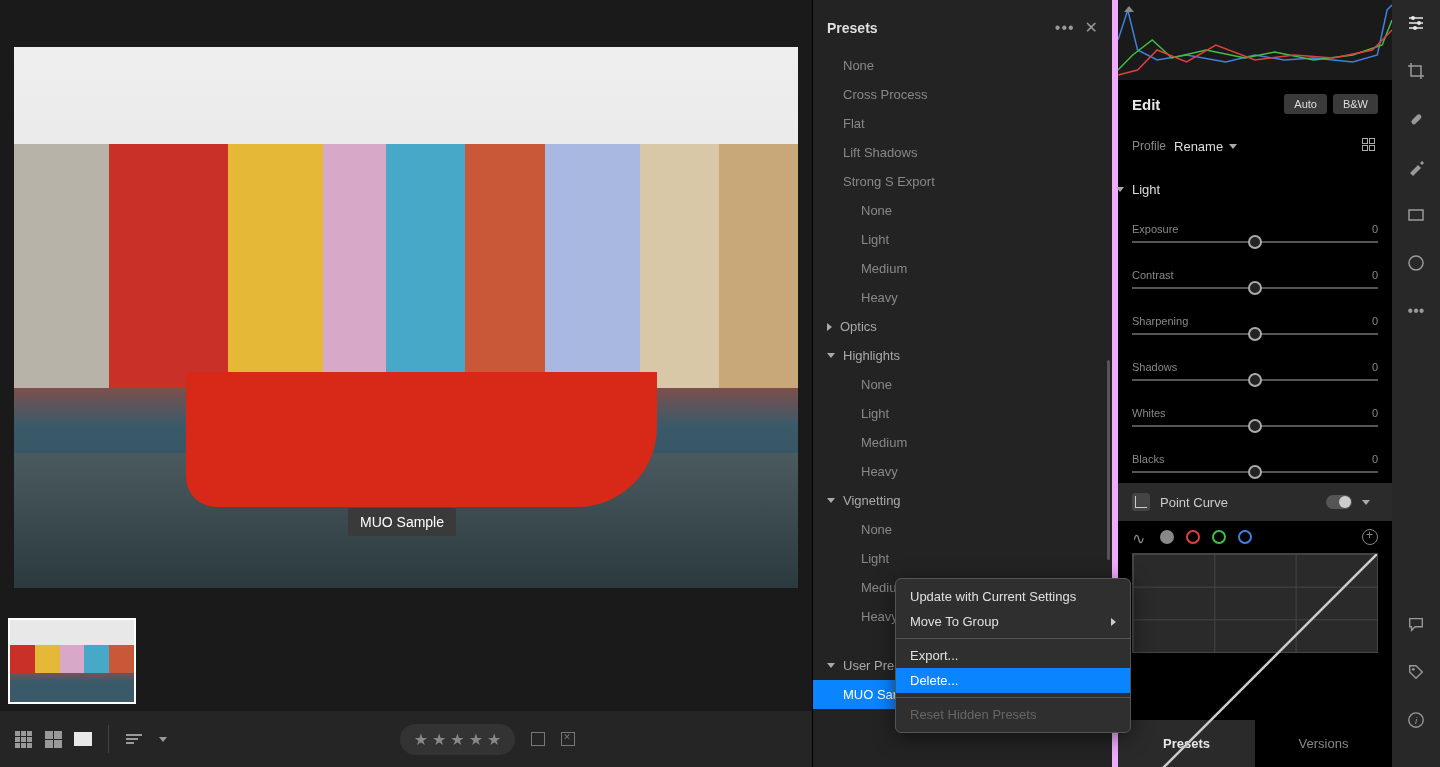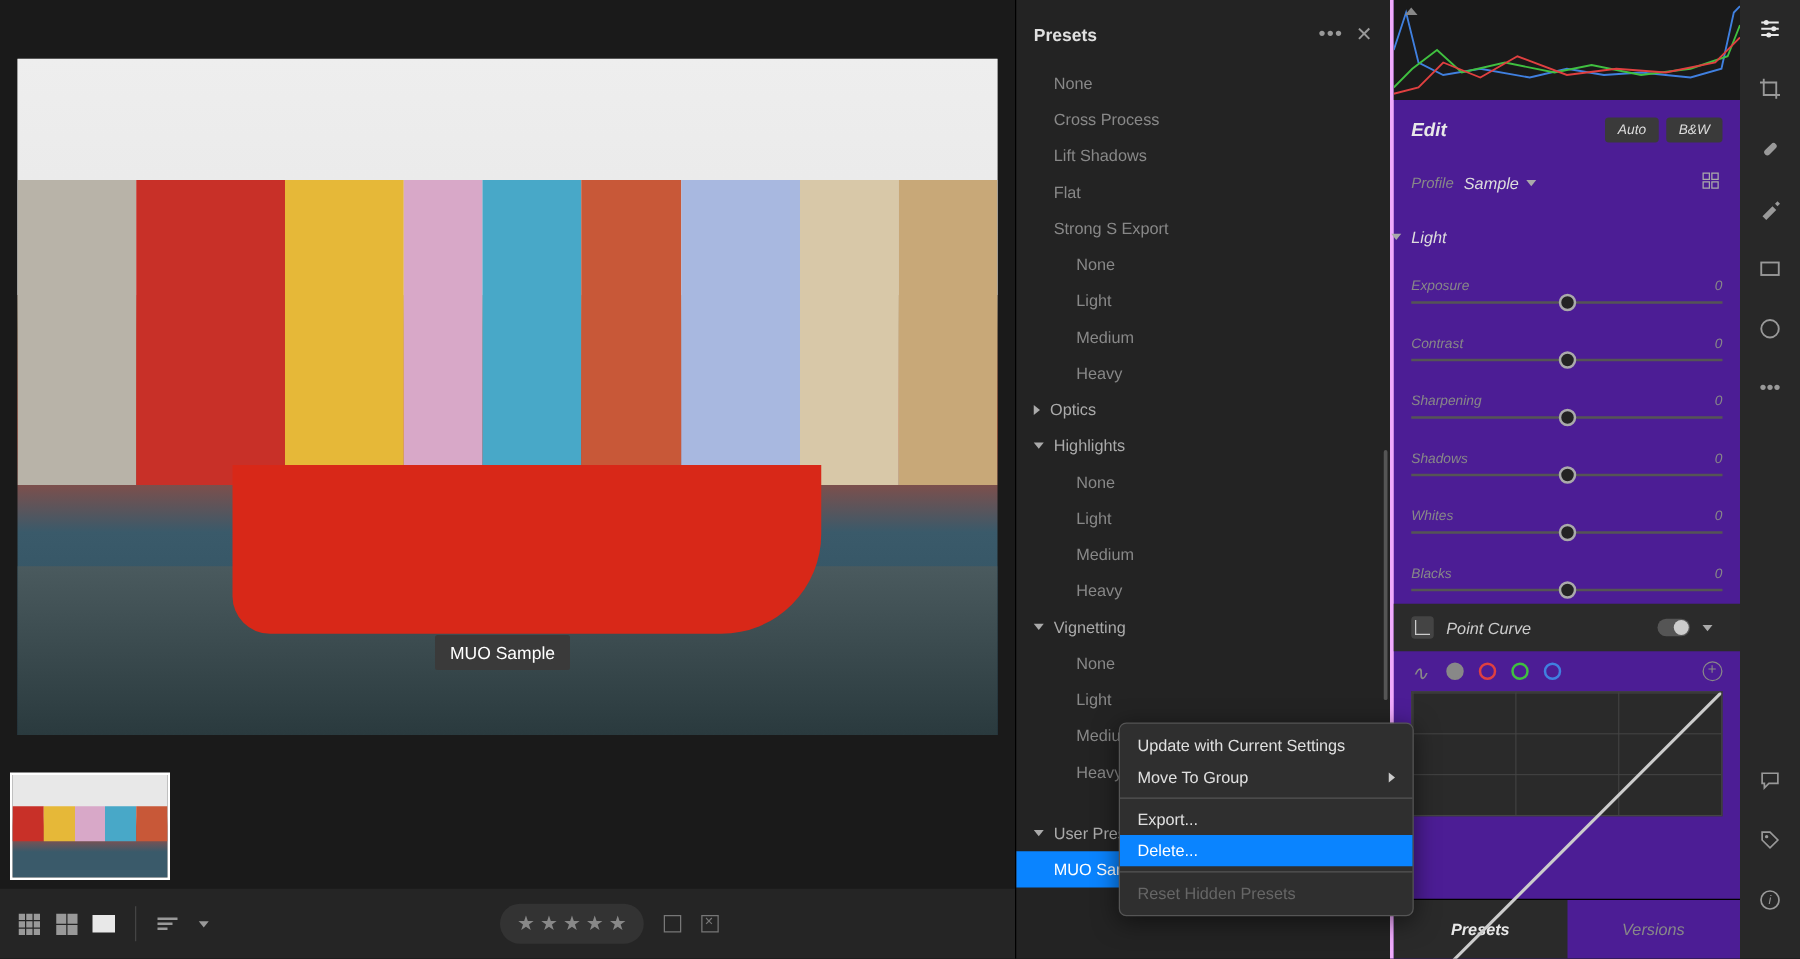--- a/index.html
+++ b/index.html
@@ -56,21 +56,21 @@
 .user-preset-selected { background:#0a84ff; color:#fff; padding:7px 14px 7px 30px; }
 .scroll-indicator { position:absolute; right:2px; top:360px; width:3px; height:200px; background:#555; border-radius:2px;}
 
 .context-menu { position: absolute; left: 895px; top: 578px; width: 236px; background: #2f2f2f; border: 1px solid #555; border-radius: 6px; padding: 5px 0; box-shadow: 0 4px 20px rgba(0,0,0,.5); z-index: 100; font-size: 13px;}
 .ctx-item { padding: 5px 14px; color: #e0e0e0; cursor: pointer; display:flex; align-items:center;}
 .ctx-item.highlighted { background: #0a84ff; color: #fff; }
 .ctx-item.disabled { color: #666; }
 .ctx-divider { height:1px; background:#555; margin:4px 0; }
 .ctx-chev-right { margin-left:auto; width:0;height:0;border-top:4px solid transparent;border-bottom:4px solid transparent;border-left:5px solid #ccc;}
 
-.edit-panel { width: 280px; background: #4c1d95; display: flex; flex-direction: column; border-left: 3px solid #f0abfc; font-style: italic; }
+.edit-panel { width: 280px; background: #000000; display: flex; flex-direction: column; border-left: 6px solid #f0abfc; }
 .histogram { height: 80px; background: #1a1a1a; position: relative; overflow:hidden;}
 .histo-svg{width:100%;height:100%;}
 .edit-header { display:flex; align-items:center; padding: 14px 14px; }
 .edit-title { font-size: 15px; font-weight:600; color:#e8e8e8; flex:1;}
 .pill-btn { background:#3a3a3a; color:#ddd; font-size:11px; padding:4px 10px; border-radius:3px; margin-left:6px; cursor:pointer;}
 .profile-row { display:flex; align-items:center; padding: 10px 14px 18px; font-size:12px; color:#888;justify-content:center;}
 .profile-val { color:#ddd; margin-left:8px; font-size:13px;}
 .profile-chev{margin-left:6px;}
 .grid-icon{margin-left:auto;width:16px;height:16px;display:grid;grid-template-columns:repeat(2,6px);grid-template-rows:repeat(2,6px);gap:1px;}
 .grid-icon>div{border:1px solid #aaa;}
@@ -190,22 +190,22 @@
 
 <div class="presets-panel">
   <div class="presets-header">
     <div class="presets-title">Presets</div>
     <div class="dots">•••</div>
     <div class="close-x">✕</div>
   </div>
   <div class="presets-list">
     <div class="preset-item">None</div>
     <div class="preset-item">Cross Process</div>
+    <div class="preset-item">Flat</div>
     <div class="preset-item">Lift Shadows</div>
-    <div class="preset-item">Flat</div>
     <div class="preset-item">Strong S Export</div>
 
     <div class="preset-sub">None</div>
     <div class="preset-sub">Light</div>
     <div class="preset-sub">Medium</div>
     <div class="preset-sub">Heavy</div>
 
     <div class="preset-group-header">
         <div class="chev right"></div>
         <span>Optics</span>
@@ -247,21 +247,21 @@
       <polyline points="0,75 20,70 40,50 70,62 100,45 140,60 180,55 220,58 260,50 280,30" fill="none" stroke="#e04040" stroke-width="1.5"></polyline>
     </svg>
   </div>
   <div class="edit-header">
     <div class="edit-title">Edit</div>
     <div class="pill-btn">Auto</div>
     <div class="pill-btn">B&amp;W</div>
   </div>
   <div class="profile-row">
     <span>Profile</span>
-    <span class="profile-val">Sample</span>
+    <span class="profile-val">Rename</span>
     <div class="chev down profile-chev"></div>
     <div class="grid-icon">
         <div></div>
         <div></div>
         <div></div>
         <div></div>
       </div>
   </div>
   <div class="section-header">
     <div class="chev down" style="margin-right:8px"></div>

